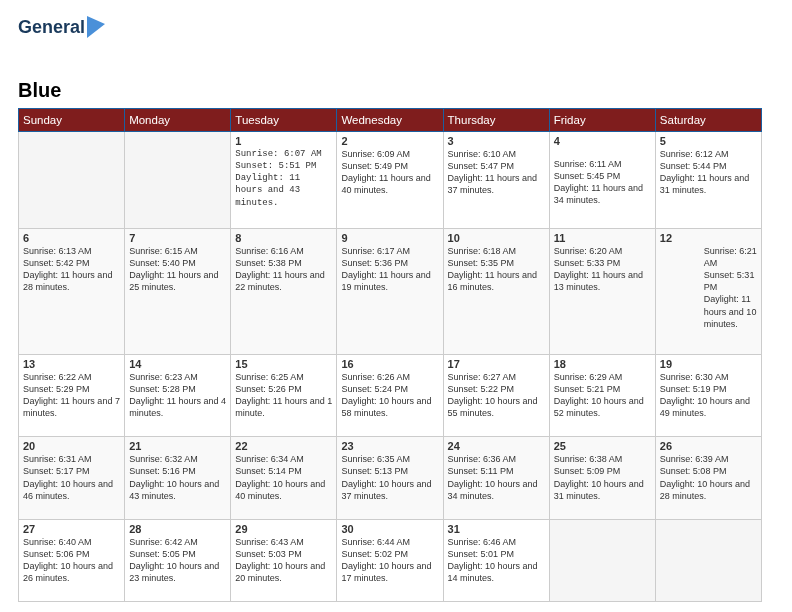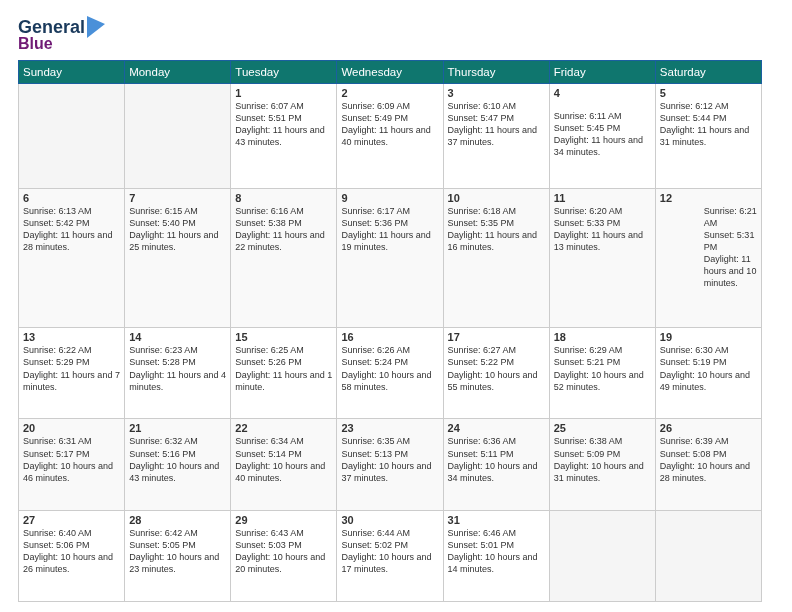--- a/index.html
+++ b/index.html
@@ -54,21 +54,21 @@
       text-align: right;
     }
     .calendar {
       flex: 1;
       border: 1px solid #ccc;
       border-collapse: collapse;
       width: 100%;
       table-layout: fixed;
     }
     .calendar th {
-      background: #0f766e;
+      background: #7f1d1d;
       color: #fff;
       font-size: 11.5px;
       font-weight: normal;
       padding: 5px 4px;
       text-align: left;
       border: 1px solid #1a5fa0;
     }
     .calendar td {
       border: 1px solid #ccc;
       vertical-align: top;
@@ -105,21 +105,21 @@
   <div class="header">
     <div class="logo">
       <div>
         <div style="display:flex;align-items:center;">
           <span class="logo-text">General</span>
           <svg class="logo-icon" viewBox="0 0 18 22" xmlns="http://www.w3.org/2000/svg">
             <polygon points="0,0 18,8 0,22" fill="#4a90d9"></polygon>
           </svg>
         </div>
         <div style="display:flex;align-items:center;margin-top:-2px;">
-          <span class="logo-text" style="color:#701a75;font-size:16px;">Blue</span>
+          <span class="logo-text" style="color:#000000;font-size:20px;margin-top:44px;">Blue</span>
         </div>
       </div>
     </div>
     <div class="title-block">
       <div class="month-title"></div>
       <div class="subtitle"></div>
     </div>
   </div>
 
   <table class="calendar">
@@ -133,21 +133,21 @@
           <th>Friday</th>
           <th>Saturday</th>
         </tr>
     </thead>
     <tbody id="calendar-body">
         <tr>
           <td class="empty"></td>
           <td class="empty"></td>
           <td>
             <span class="day-num">1</span>
-            <div class="day-info" style="white-space: pre-line;">Sunrise: 6:07 AM
+            <div class="day-info" style="white-space: pre-line; font-family: Liberation Mono, monospace;">Sunrise: 6:07 AM
 Sunset: 5:51 PM
 Daylight: 11 hours and 43 minutes.</div>
           </td>
           <td>
             <span class="day-num">2</span>
             <div class="day-info" style="white-space: pre-line;">Sunrise: 6:09 AM
 Sunset: 5:49 PM
 Daylight: 11 hours and 40 minutes.</div>
           </td>
           <td>

